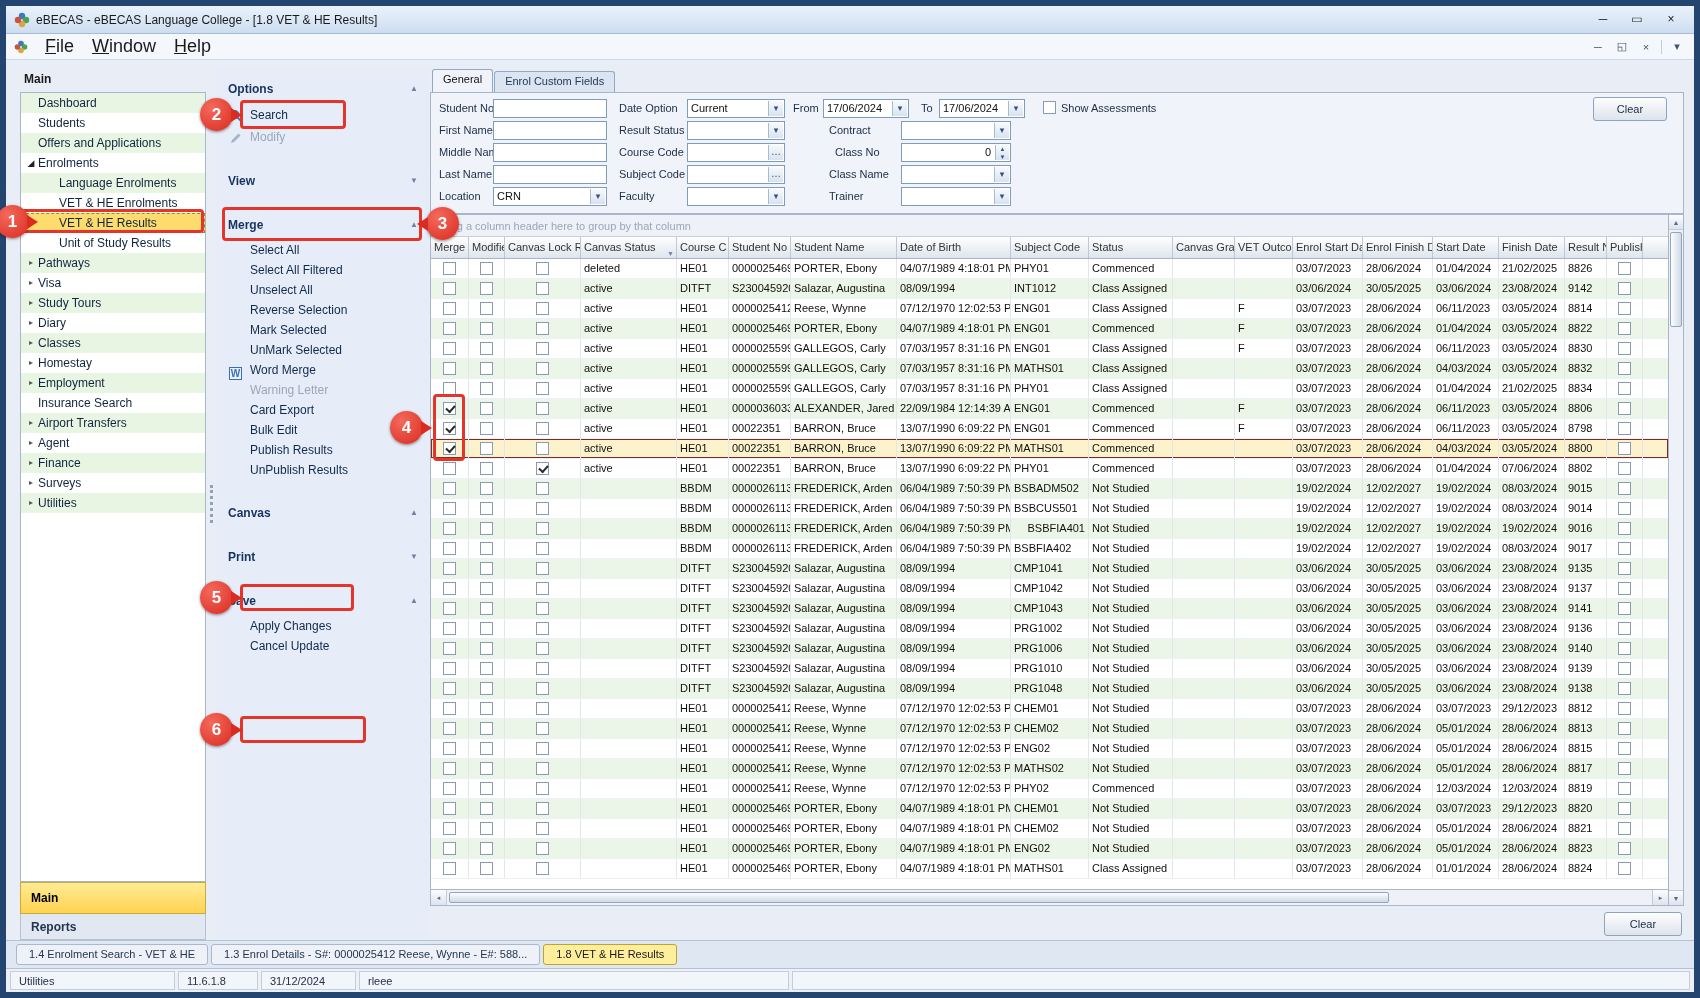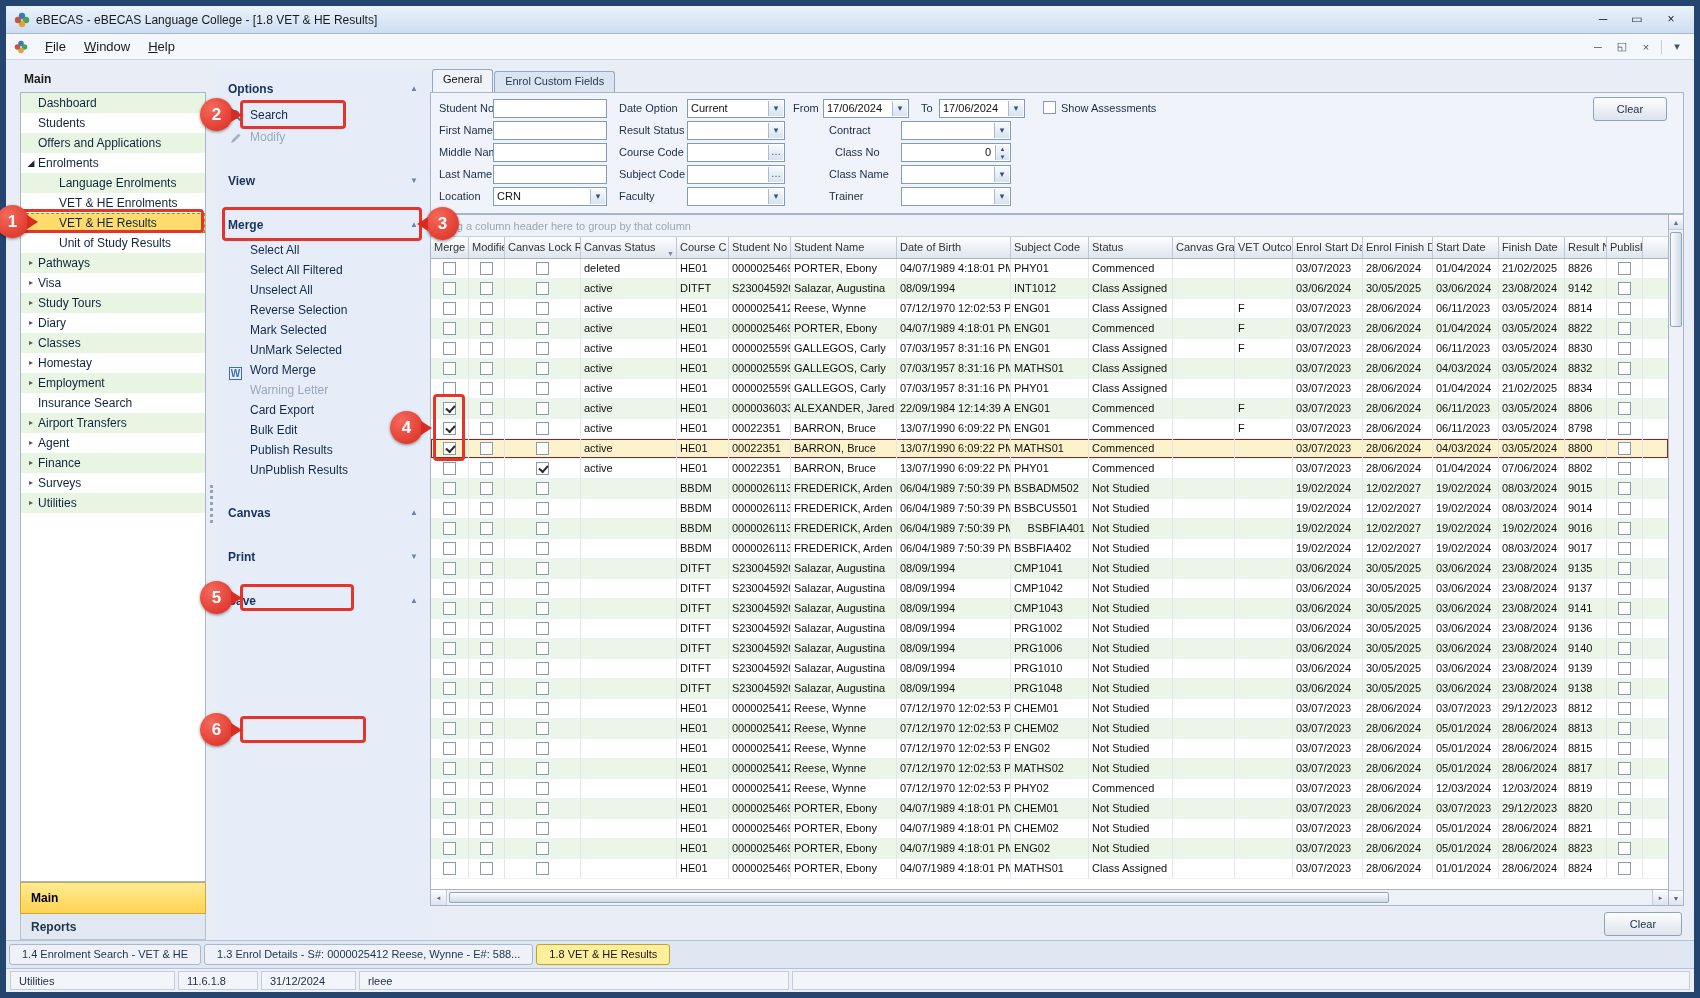--- a/index.html
+++ b/index.html
@@ -13,21 +13,21 @@
     display:flex; align-items:center; padding:0 8px; flex:0 0 28px; }
   .titlebar .app-icon { width:16px; height:16px; margin-right:6px; }
   .title-text { font-size:12px; color:#1a1a1a; }
   .tb-buttons { margin-left:auto; display:flex; gap:4px; }
   .tb-btn { width:30px; height:20px; text-align:center; line-height:19px; font-size:12px; color:#222; cursor:pointer; }
 
   
   .menubar { height:26px; background:#f4f8fc; border-bottom:1px solid #ccd8e8; display:flex;
     align-items:center; padding:0 8px; flex:0 0 26px; }
   .menubar .app-icon { width:14px; height:14px; margin-right:8px; }
-  .menu-item { padding:3px 9px; font-size:13px; color:#1a1a1a; cursor:pointer; }
+  .menu-item { padding:3px 9px; font-size:18px; color:#1a1a1a; cursor:pointer; }
   .mb-right { margin-left:auto; display:flex; align-items:center; gap:6px; color:#44526b; font-size:11px; }
   .mb-ic { width:18px; text-align:center; cursor:pointer; }
   .mb-sep { width:1px; height:14px; background:#c2cddd; }
 
   
   .workspace { flex:1; min-height:0; display:flex; padding:8px 10px 0 14px; background:#e9eef6; }
 
   
   .sidebar { width:186px; flex:0 0 186px; display:flex; flex-direction:column; min-height:0; }
   .sidebar-header { height:24px; font-size:12px; font-weight:bold; color:#1a1a1a; padding:4px 0 0 4px; }
@@ -124,21 +124,21 @@
   .hs-btn { width:16px; height:100%; font-size:7px; color:#5a6b84; text-align:center; line-height:15px;
     background:linear-gradient(#fbfcfe,#dde4ee); border-right:1px solid #c3cdda; cursor:pointer; }
   .hs-btn.right { border-left:1px solid #c3cdda; border-right:none; }
   .hs-thumb { height:11px; flex:0 0 76%; margin:0 2px; background:linear-gradient(#fdfdfe,#cfd9e6);
     border:1px solid #93a5bd; border-radius:2px; cursor:pointer; }
   .hs-space { flex:1; }
   .close-row { height:34px; flex:0 0 34px; display:flex; justify-content:flex-end; padding:6px 2px 0 0; }
 
   
   .doc-tabs { height:28px; flex:0 0 28px; background:#dfe7f2; border-top:1px solid #b5c2d4;
-    display:flex; align-items:center; padding-left:3px; gap:3px; }
+    display:flex; align-items:center; padding-left:10px; gap:3px; }
   .doc-tab { height:21px; line-height:19px; padding:0 12px; font-size:11px; background:#eef2f8;
     border:1px solid #a9b8cc; border-radius:3px; color:#23364f; white-space:nowrap; cursor:pointer; }
   .doc-tab.active { background:#ffef9c; border-color:#bfa32e; color:#1a1a1a; }
 
   
   .statusbar { height:24px; flex:0 0 24px; background:#edf1f7; border-top:1px solid #b5c2d4;
     display:flex; align-items:stretch; padding:2px 4px; gap:3px; }
   .status-panel { background:#f2f5f9; border:1px solid #c4cdd9; font-size:11px; color:#22304a;
     line-height:18px; padding:0 8px; overflow:hidden; white-space:nowrap; }
 
@@ -343,20 +343,24 @@
         <div class="group">
           <div class="group-header">
             <span>Print</span>
             <span class="tri">▼</span>
           </div>
         </div>
         <div class="group">
           <div class="group-header">
             <span>Save</span>
             <span class="tri">▲</span>
+          </div>
+          <div class="group-items">
+            <div class="action-item"><span>Apply Changes</span></div>
+            <div class="action-item"><span>Cancel Update</span></div>
           </div>
         </div>
       </div>
 
     <div class="content">
 
       <div class="tabstrip" id="filter-tabs">
           <div class="tab active">General</div>
           <div class="tab">Enrol Custom Fields</div>
         </div>

